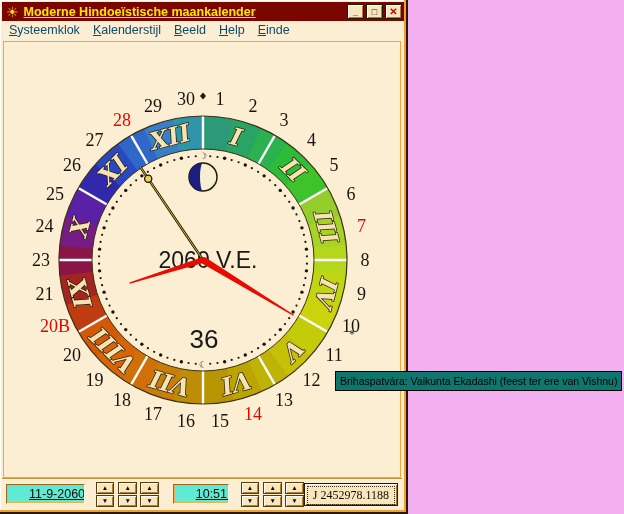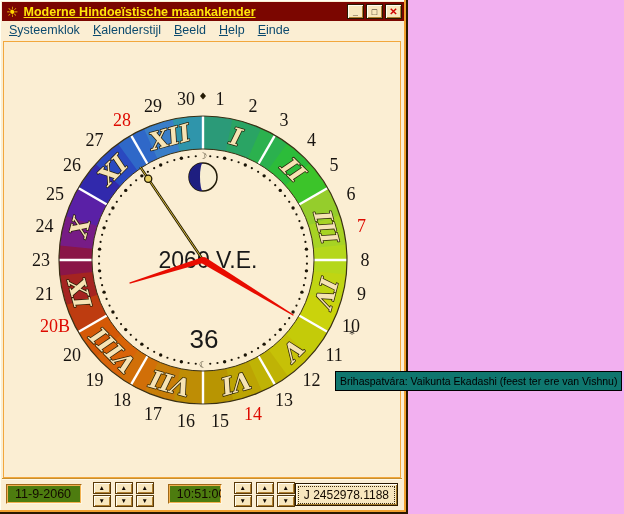--- a/index.html
+++ b/index.html
@@ -21,37 +21,37 @@
   .menubar{height:19px;display:flex;align-items:flex-start;font-size:12.5px;color:#0c4a6e;padding-left:2px;}
   .menu-item{padding:2px 5px;margin-right:3px;white-space:nowrap;}
   
   .client{position:absolute;left:3px;top:41px;width:398px;height:437px;
           border:1px solid #F2A73B;box-sizing:border-box;background:#FBEED3;}
   .client svg{position:absolute;left:-1px;top:-1px;}
   
   .bottombar{position:absolute;left:2px;right:4px;bottom:3px;height:31px;
              border-top:1px solid #C89030;box-shadow:0 1px 0 #FFF8E6 inset;
              display:flex;align-items:center;padding:0 0 0 4px;box-sizing:border-box;}
-  .field{height:20px;background:#4d7c0f;border:1px solid;border-color:#A06818 #FFF6DF #FFF6DF #A06818;
+  .field{height:20px;background:#5eead4;border:1px solid;border-color:#A06818 #FFF6DF #FFF6DF #A06818;
          box-shadow:inset 0 0 0 1px #F0B050;font-size:12.5px;color:#140A00;
-         padding:2px 8px;box-sizing:border-box;white-space:nowrap;overflow:hidden;}
+         padding:2px 22px;box-sizing:border-box;white-space:nowrap;overflow:hidden;text-decoration:underline;}
   .f-date{width:79px;}
   .f-time{width:56px;margin-left:14px;}
   .spinner{width:19px;height:25px;display:flex;flex-direction:column;}
   .sp1{margin-left:11px;} .sp2{margin-left:4px;} .sp3{margin-left:3px;}
   .sp4{margin-left:12px;} .sp5{margin-left:4px;} .sp6{margin-left:3px;}
   .spin-btn{flex:1;background:#F8E7BE;border:1px solid #5A3A08;box-sizing:border-box;
             box-shadow:inset 1px 1px 0 #FFFDF2, inset -1px -1px 0 #B08030;
             font-size:6.5px;line-height:6px;color:#100800;text-align:center;padding:0;cursor:default;}
   .spin-btn + .spin-btn{margin-top:1px;}
   .julian-btn{margin-left:auto;margin-right:4px;height:23px;background:#F8E7BE;
               border:1px solid #2A1800;box-shadow:inset 1px 1px 0 #FFFDF2, inset -1px -1px 0 #A07828;
               padding:2px;cursor:default;}
   .julian-inner{display:inline-block;border:1px dotted #3A2A10;padding:1px 5px;
-                font-size:12px;color:#140A00;white-space:nowrap;font-family:Liberation Sans, sans-serif;}
+                font-size:12px;color:#140A00;white-space:nowrap;font-family:Liberation Serif, serif;}
   
   .tooltip{position:absolute;left:335px;top:371px;height:20px;background:#0f766e;
            border:1px solid #000;font-size:10.5px;line-height:18px;color:#000;
            padding:0 4px;white-space:nowrap;z-index:50;box-sizing:border-box;}
 </style>
 </head>
 <body>
 
 <div class="window">
   <div class="titlebar">

